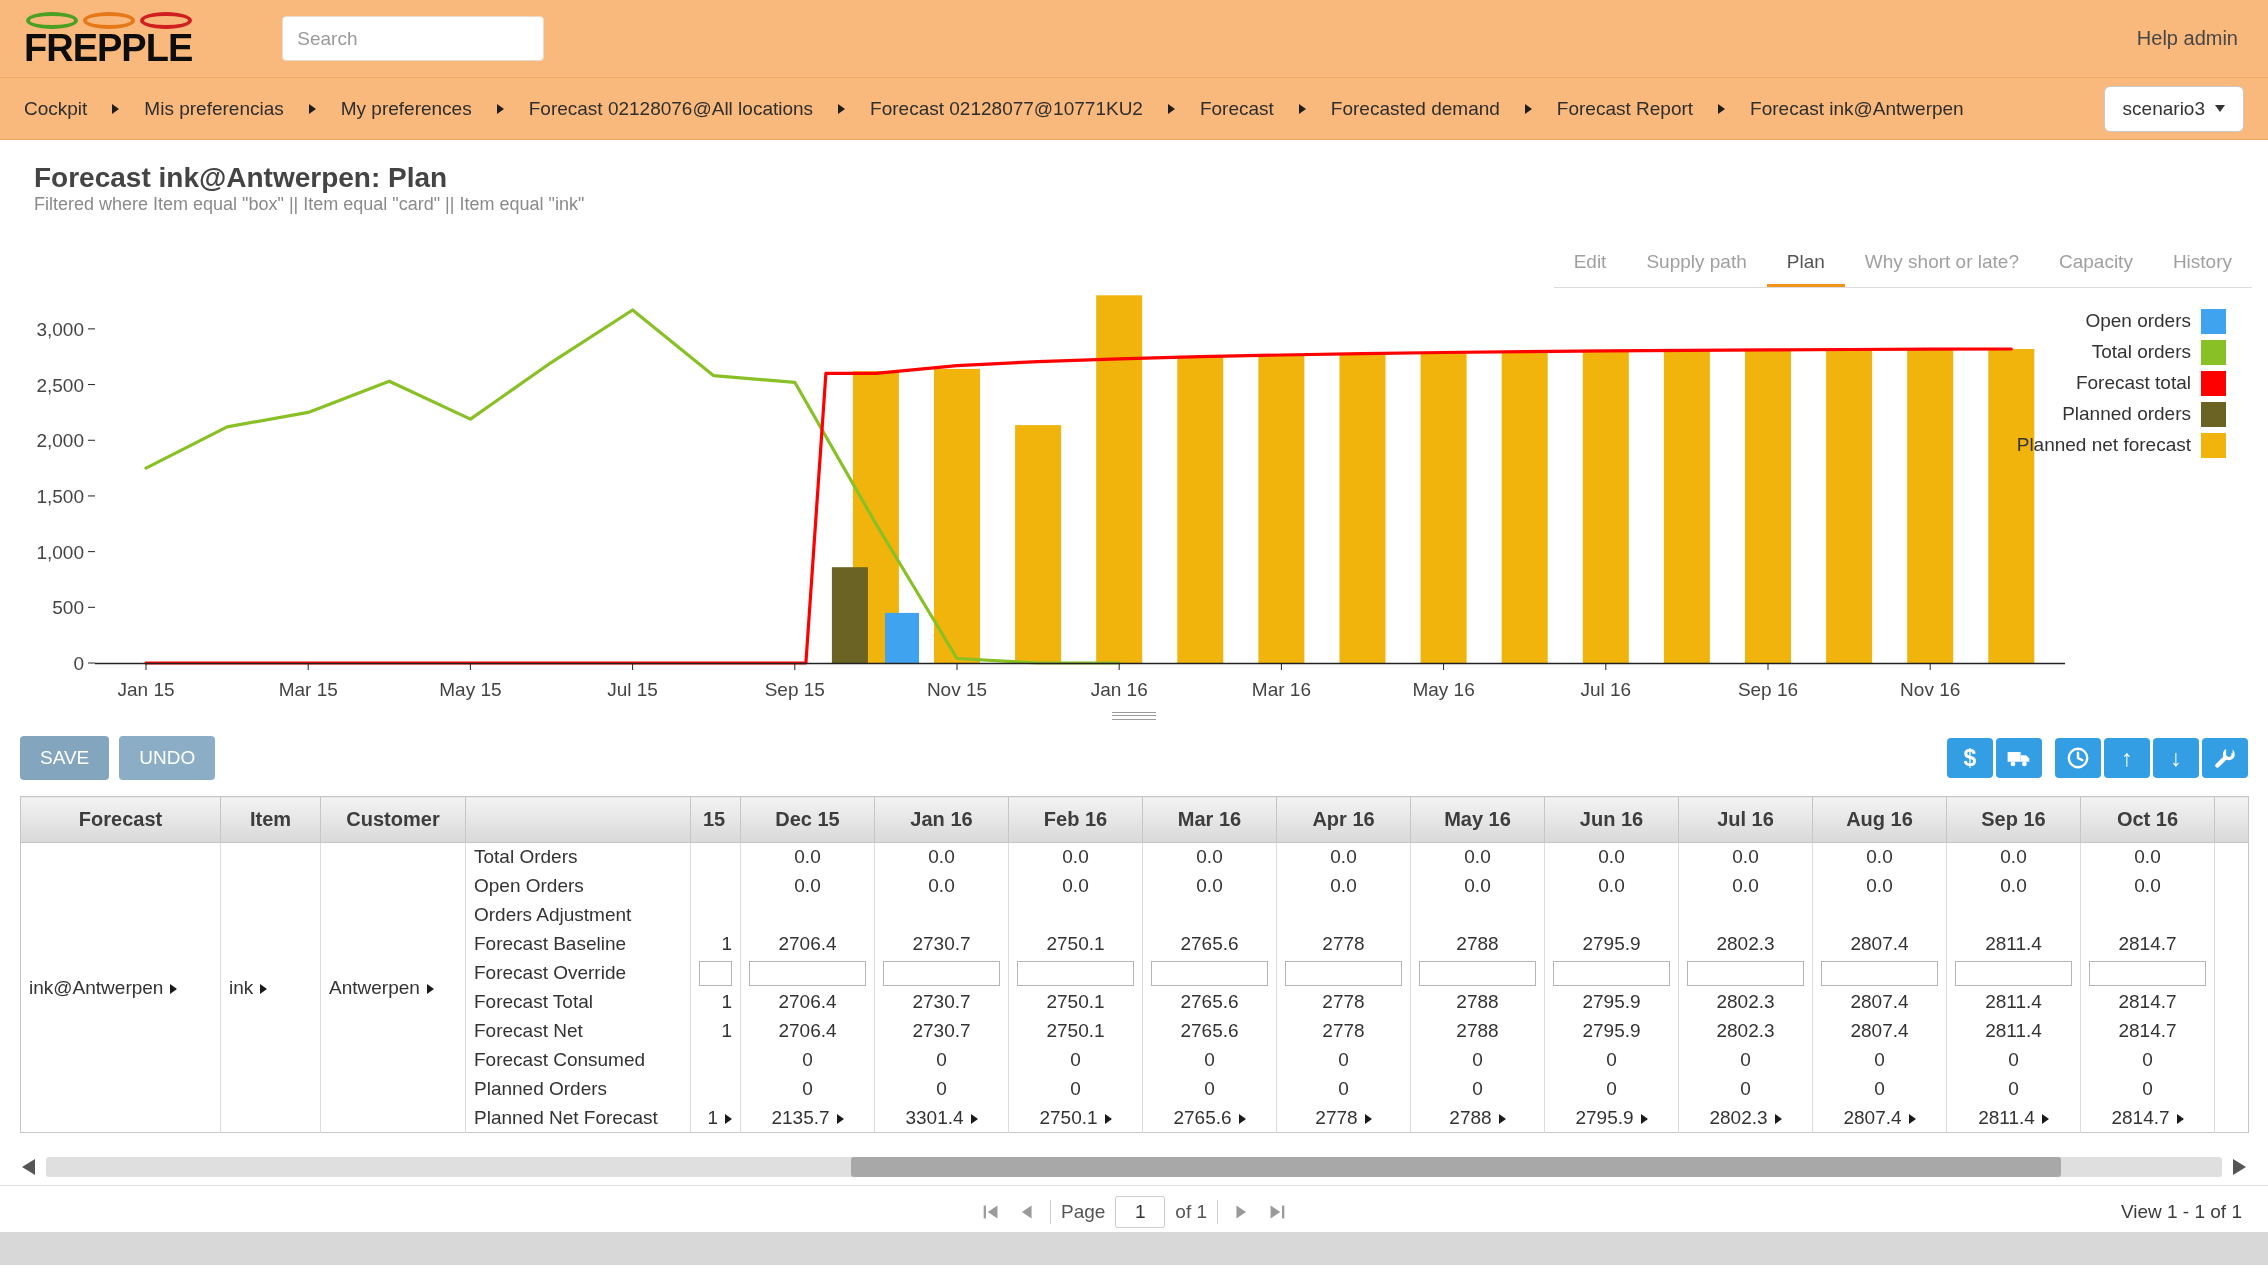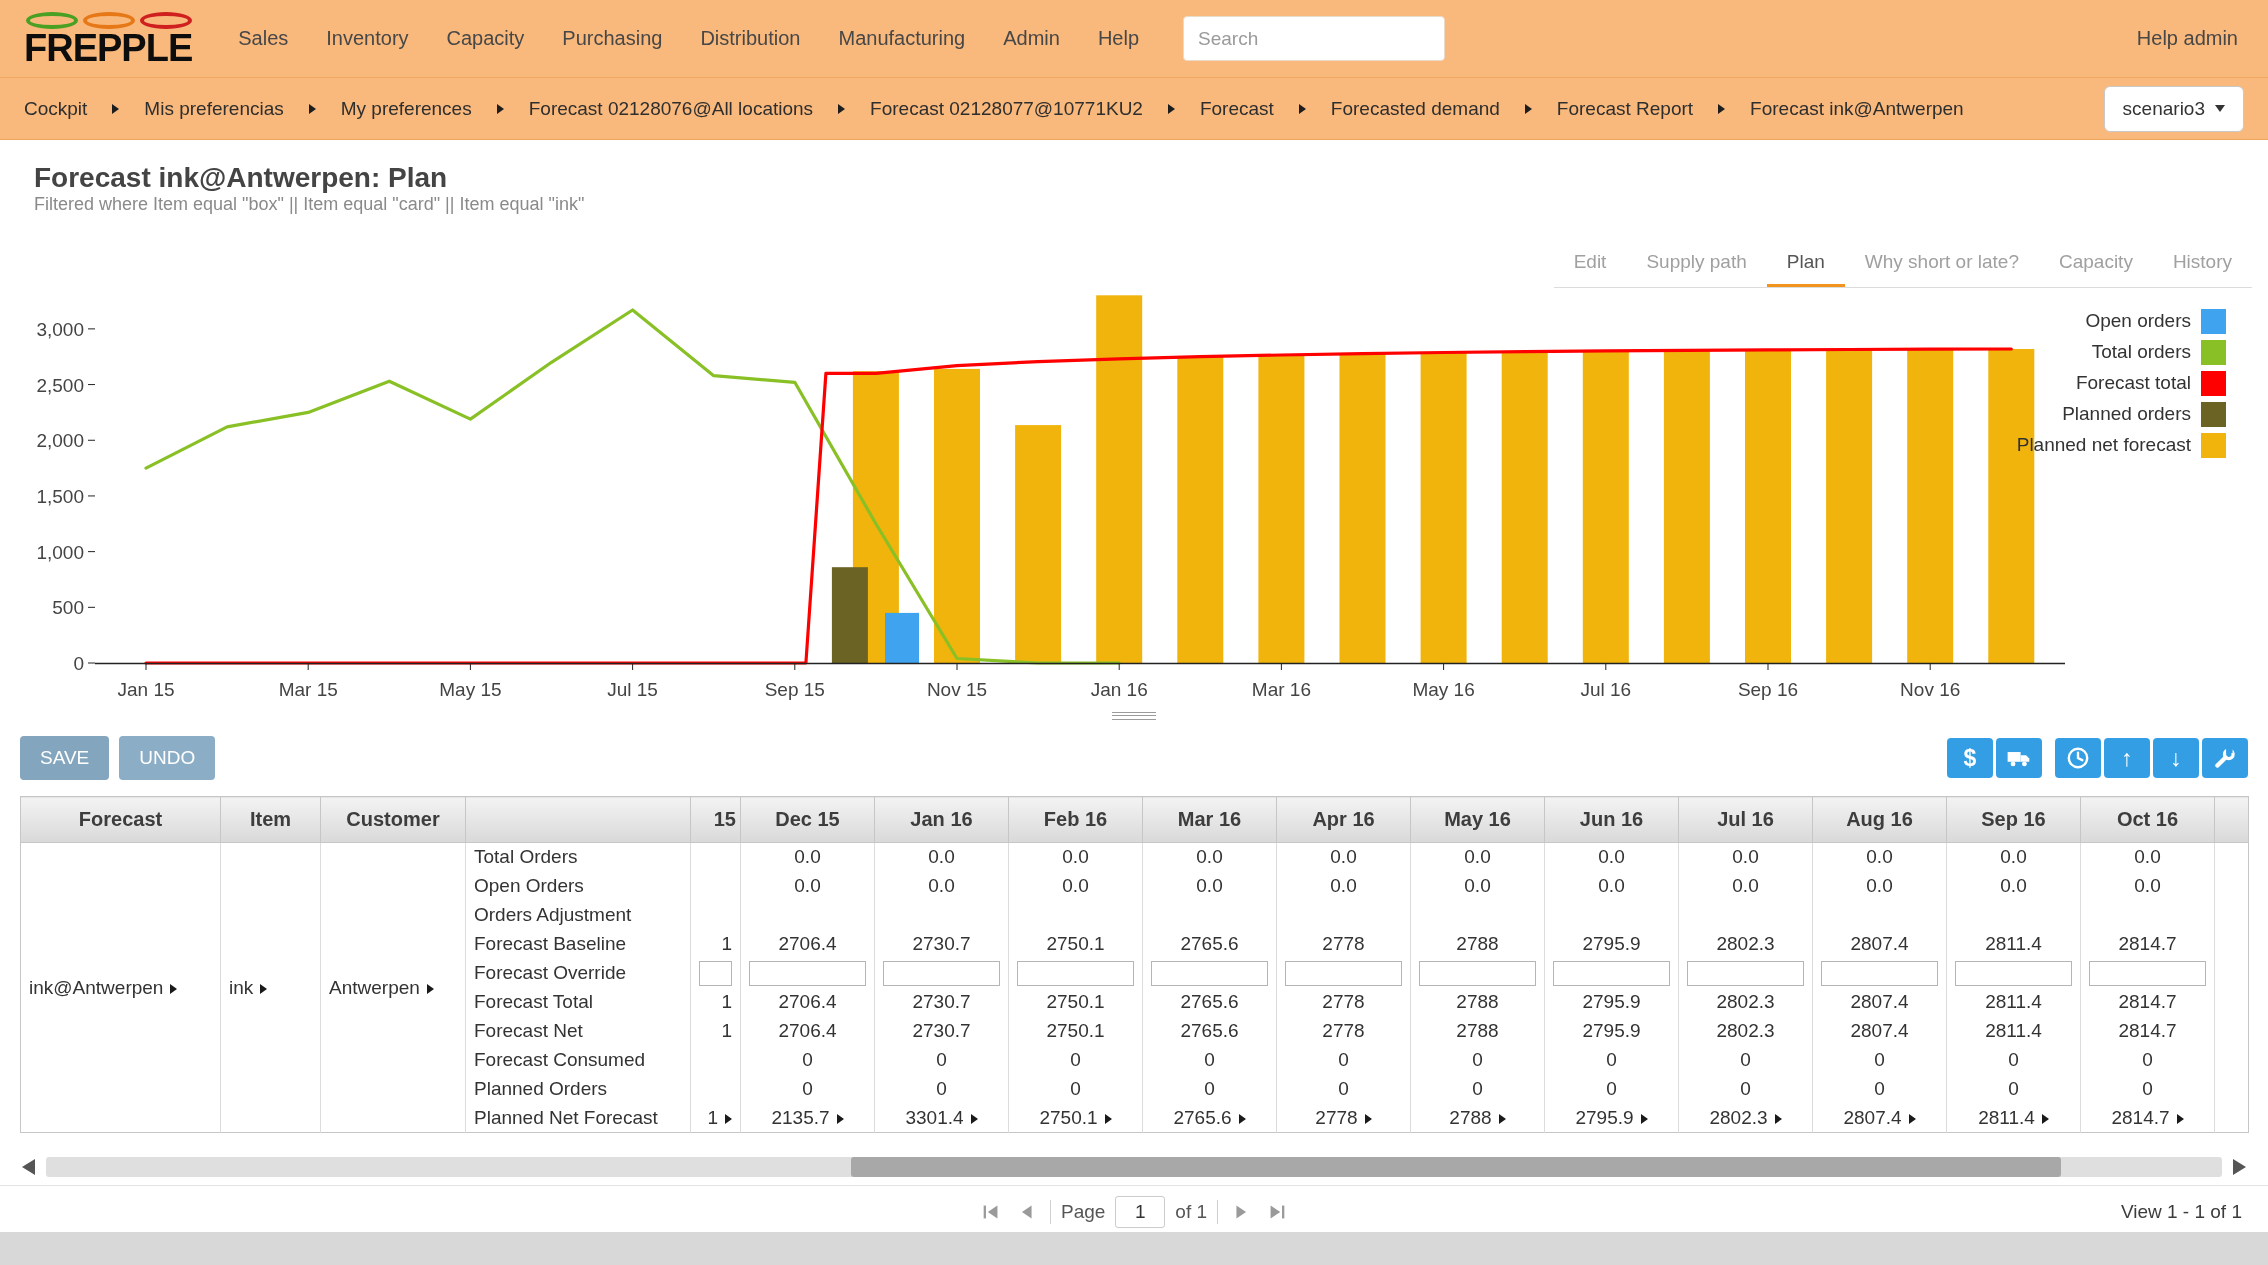--- a/index.html
+++ b/index.html
@@ -98,21 +98,21 @@
   .tool-btn.group-gap { margin-left:10px; }
   .tool-glyph { color:#fff; font-size:23px; font-weight:bold; font-family:"Liberation Sans", sans-serif; }
 
   
   .grid { border-collapse:collapse; table-layout:fixed; width:2228px; margin:16px 20px 0; border:1px solid #c6c6c6; }
   .grid th {
     height:46px; background:linear-gradient(#f3f3f3,#d9d9d9);
     border:1px solid #c6c6c6; font-size:20px; font-weight:bold; color:#3d3d3d;
     text-align:center; overflow:hidden; white-space:nowrap;
   }
-  .grid th.partial-col { text-align:right; padding-right:4px; }
+  .grid th.partial-col { text-align:center; padding-right:4px; }
   .grid td { height:29px; padding:0 8px; font-size:19px; color:#333; overflow:hidden; white-space:nowrap; }
   .name-cell { vertical-align:middle; border-right:1px solid #dcdcdc; padding-left:12px; cursor:pointer; }
   .measure-label { text-align:left; border-right:1px solid #dcdcdc; padding-left:10px; }
   .partial-cell { text-align:right; border-right:1px solid #dcdcdc; padding-right:4px; }
   .num-cell { text-align:center; border-right:1px solid #dcdcdc; }
   .drill-caret {
     display:inline-block; width:0; height:0; border-left:7px solid #1a1a1a;
     border-top:5px solid transparent; border-bottom:5px solid transparent;
     margin-left:7px; cursor:pointer;
   }
@@ -148,30 +148,20 @@
 
   <div class="navbar">
     <div class="logo">
       <div class="beans">
         <span class="bean green"></span>
         <span class="bean orange"></span>
         <span class="bean red"></span>
       </div>
       <div class="logo-text">FREPPLE</div>
     </div>
-    <nav class="nav-menu">
-        <div class="nav-item">Sales</div>
-        <div class="nav-item">Inventory</div>
-        <div class="nav-item">Capacity</div>
-        <div class="nav-item">Purchasing</div>
-        <div class="nav-item">Distribution</div>
-        <div class="nav-item">Manufacturing</div>
-        <div class="nav-item">Admin</div>
-        <div class="nav-item">Help</div>
-      </nav>
     <input class="search" type="text" placeholder="Search" style="">
     <div class="nav-spacer"></div>
     <div class="user-menu">Help admin</div>
   </div>
 
   <div class="crumb-bar">
     <div class="breadcrumb">
         <span class="crumb">Cockpit</span>
         <span class="crumb-sep"></span>
         <span class="crumb">Mis preferencias</span>

